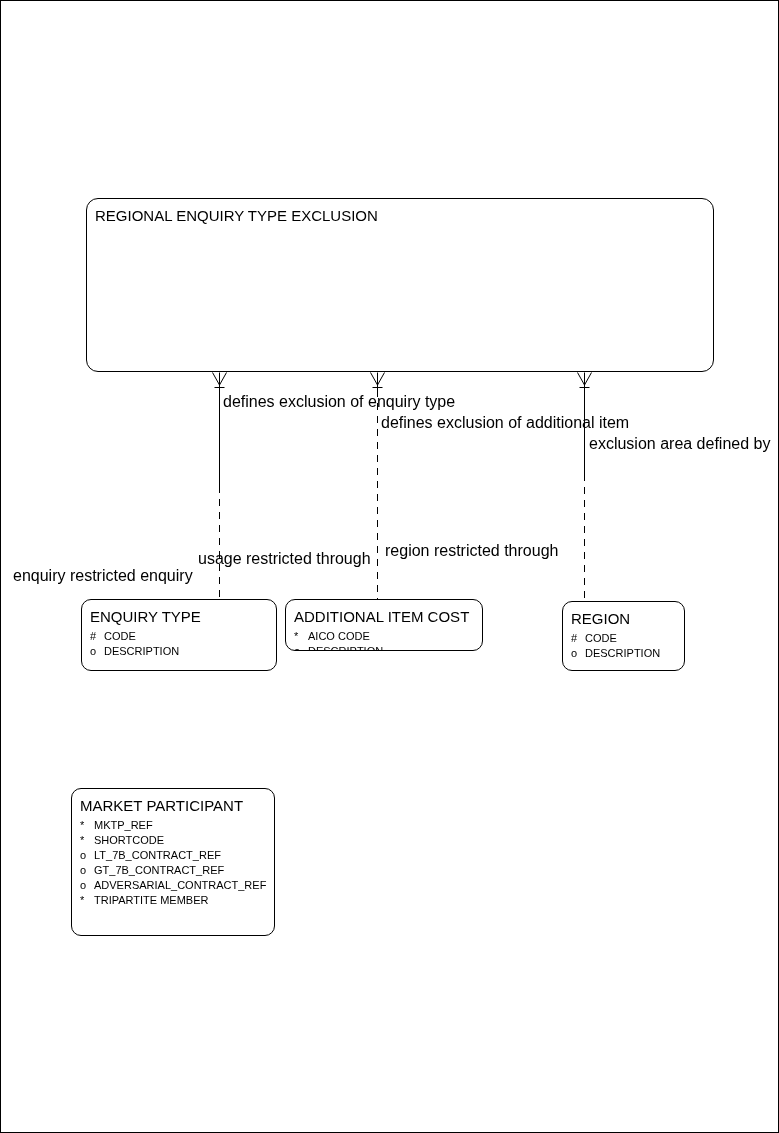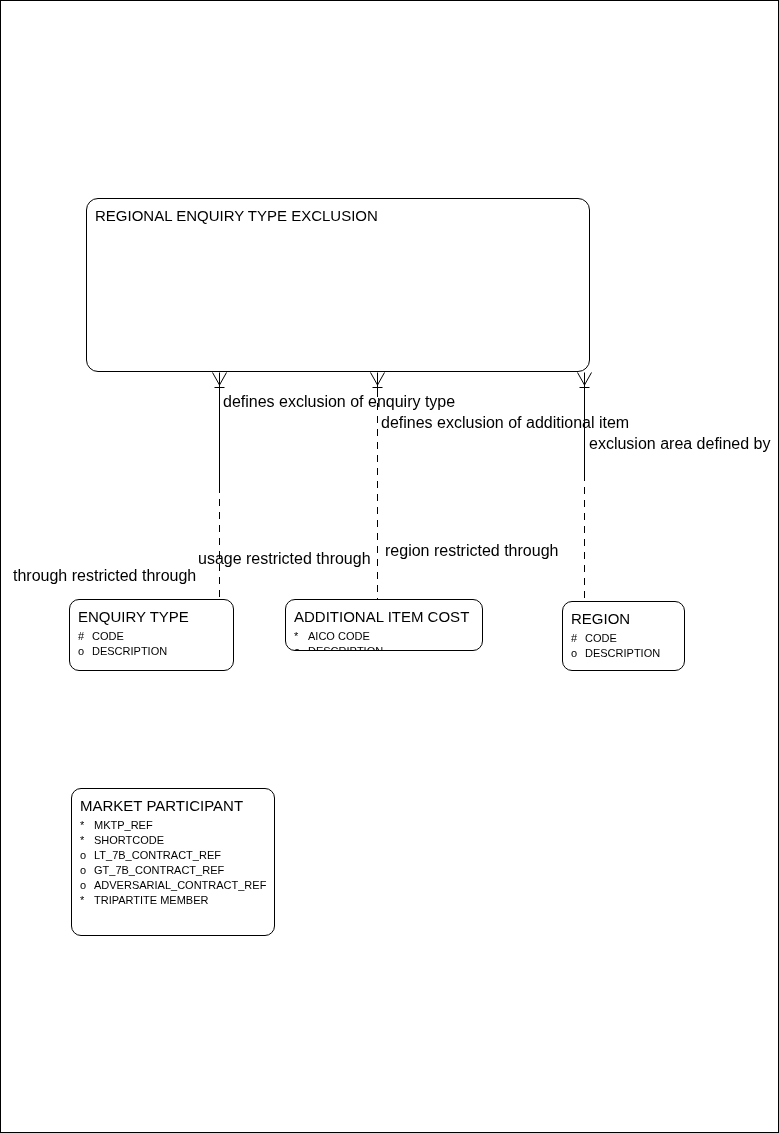--- a/index.html
+++ b/index.html
@@ -42,22 +42,22 @@
   .attr-row.first { margin-top:4px; }
   .attr-prefix { display:inline-block; width:14px; flex:0 0 14px; }
   .attr-name { display:inline-block; }
   .rel-label {
     position:absolute;
     font-size:16px;
     line-height:16px;
     white-space:nowrap;
   }
   
-  #entity-main   { left:85px;  top:197px; width:504px; height:174px; border-radius:12px; }
-  #entity-et     { left:68px;  top:598px; width:165px; height:72px; }
+  #entity-main   { left:85px;  top:197px; width:628px; height:174px; border-radius:12px; }
+  #entity-et     { left:80px;  top:598px; width:196px; height:72px; }
   #entity-aico   { left:284px; top:598px; width:198px; height:52px; }
   #entity-region { left:561px; top:600px; width:123px; height:70px; }
   #entity-mp     { left:70px;  top:787px; width:204px; height:148px; }
   
   #lbl-r1-parent { left:222px; top:393px; }
   #lbl-r2-parent { left:380px; top:414px; }
   #lbl-r3-parent { left:588px; top:435px; }
   #lbl-r1-child  { left:12px;  top:567px; }
   #lbl-r2-child  { left:197px; top:550px; }
   #lbl-r3-child  { left:384px; top:542px; }
@@ -151,17 +151,17 @@
     </div>
     <div class="attr-row">
       <span class="attr-prefix">*</span>
       <span class="attr-name">TRIPARTITE MEMBER</span>
     </div>
   </div>
 
   <div class="rel-label" id="lbl-r1-parent">defines exclusion of enquiry type</div>
   <div class="rel-label" id="lbl-r2-parent">defines exclusion of additional item</div>
   <div class="rel-label" id="lbl-r3-parent">exclusion area defined by</div>
-  <div class="rel-label" id="lbl-r1-child">through restricted through</div>
+  <div class="rel-label" id="lbl-r1-child">enquiry restricted enquiry</div>
   <div class="rel-label" id="lbl-r2-child">usage restricted through</div>
   <div class="rel-label" id="lbl-r3-child">region restricted through</div>
 
 </div>
 
 </body></html>

